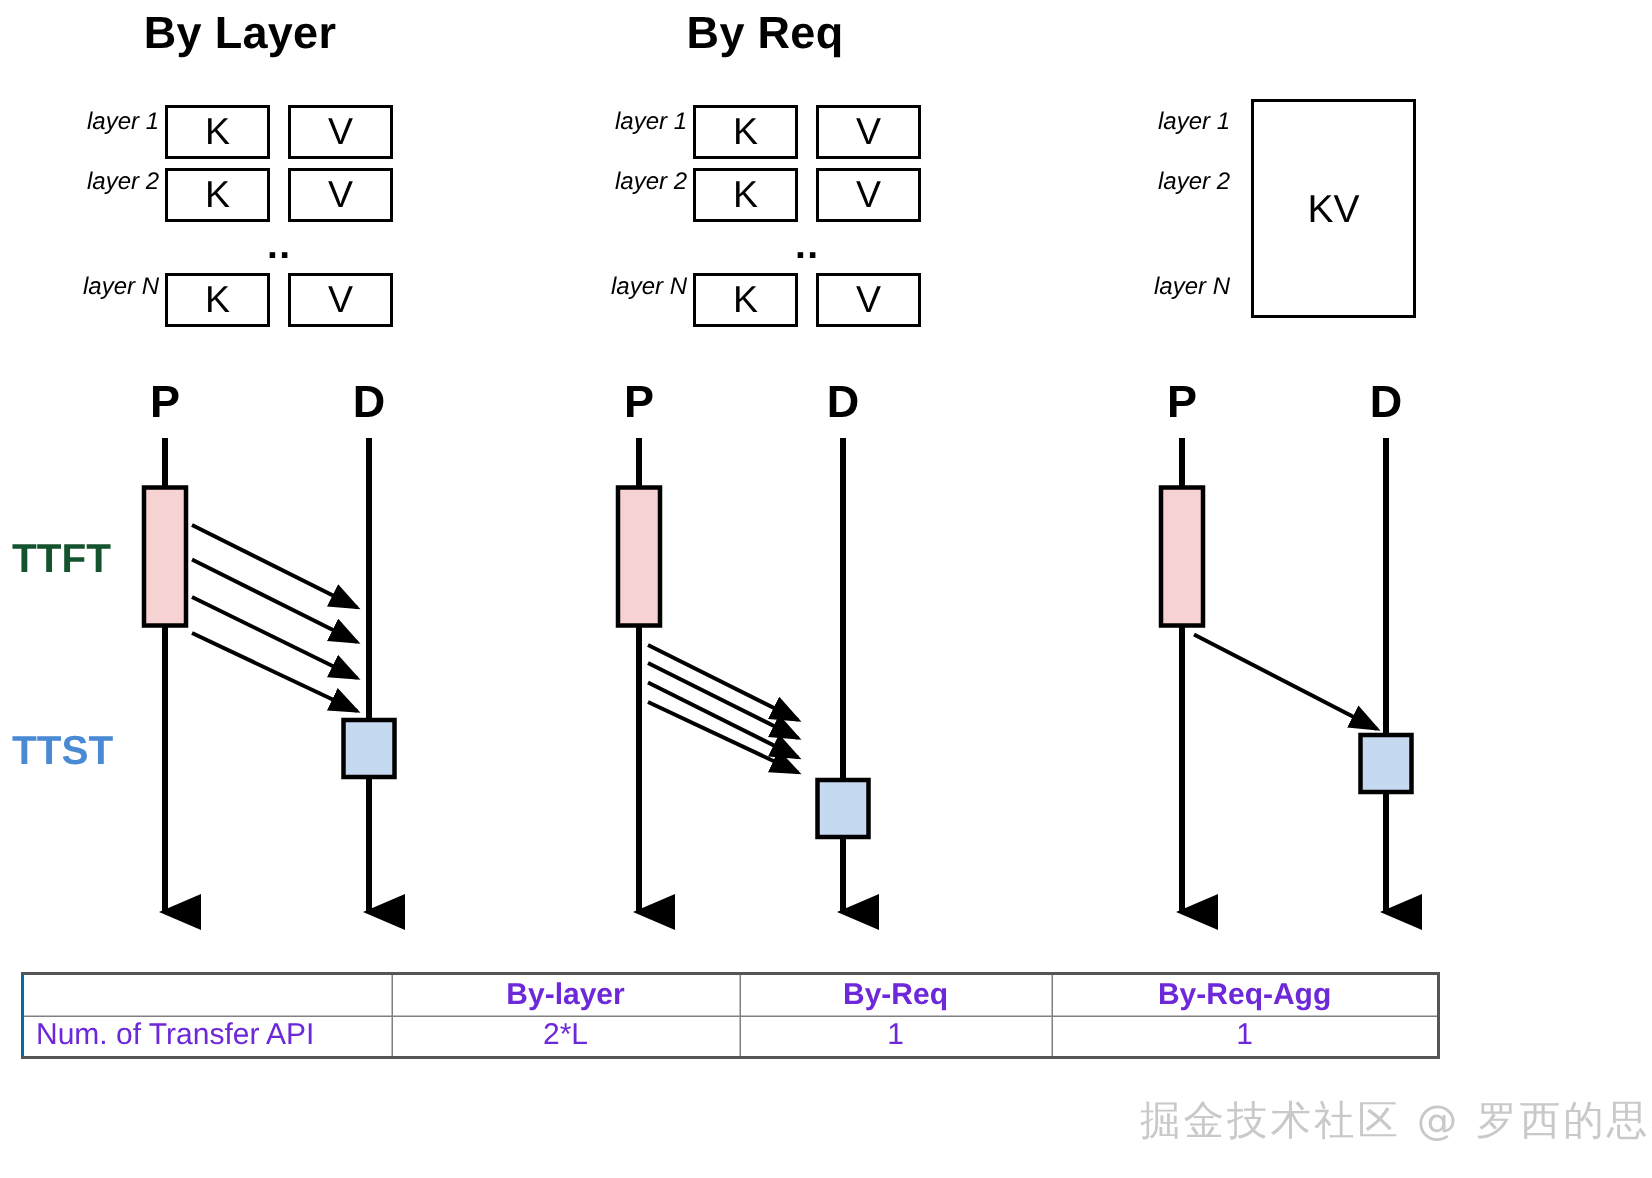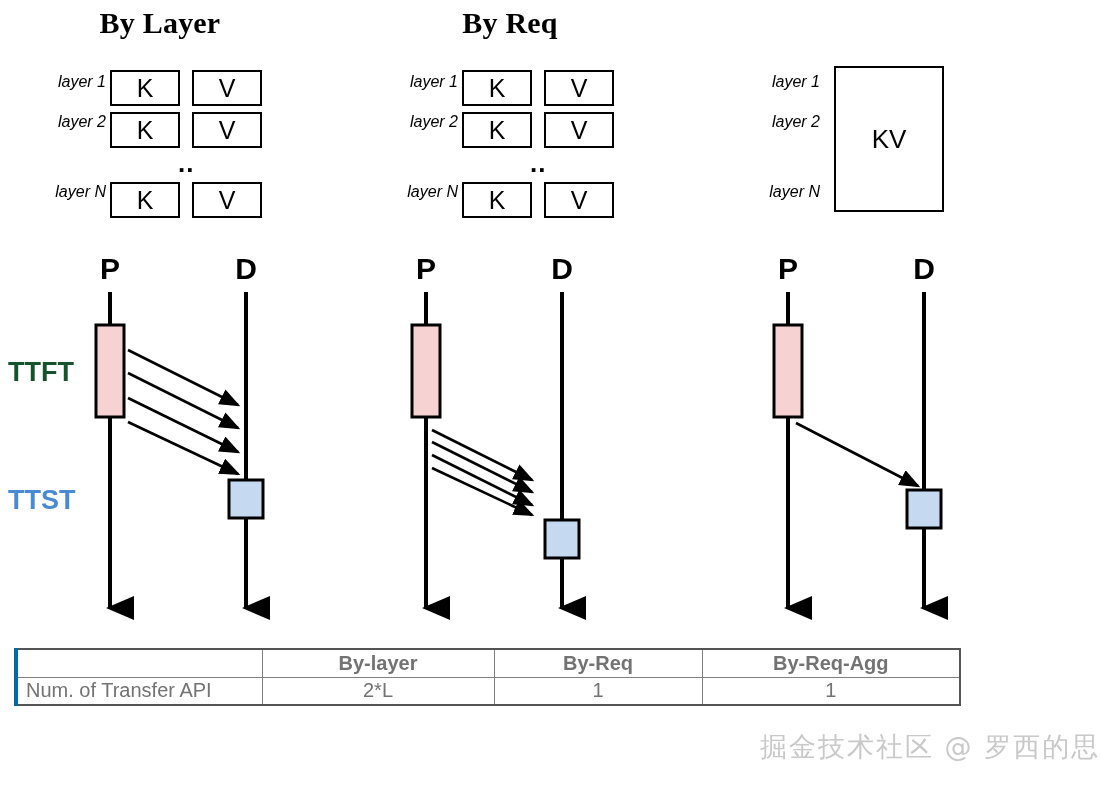--- a/index.html
+++ b/index.html
@@ -20,21 +20,20 @@
   }
   .abs { position: absolute; }
 
   
   .col-title {
     font-weight: bold;
     font-size: 30px;
     letter-spacing: 0.2px;
     text-align: center;
     white-space: nowrap;
-    font-family: Liberation Serif, serif;
   }
 
   
   .layer-label {
     font-style: italic;
     font-size: 16px;
     white-space: nowrap;
     text-align: right;
   }
 
@@ -86,26 +85,26 @@
     table-layout: fixed;
     background: #fff;
   }
   #cmp-table td, #cmp-table th {
     border: 1px solid #808080;
     font-size: 20px;
     height: 28px;
     padding: 1px 4px;
     text-align: center;
     font-weight: normal;
-    color: #737373;
+    color: #6d28d9;
     box-sizing: border-box;
   }
   #cmp-table thead th { font-weight: bold; }
   #cmp-table .rowhead { text-align: left; padding-left: 8px; }
-  #cmp-table .outer-l { border-left: 4px solid #0369a1; }
+  #cmp-table .outer-l { border-left: 2px solid #0369a1; }
   #cmp-table .outer-r { border-right: 2px solid #555; }
   #cmp-table thead th { border-top: 2px solid #555; }
   #cmp-table tbody tr:last-child td { border-bottom: 2px solid #555; }
 
   
   #caption {
     position: absolute;
     font-size: 19px;
     font-weight: bold;
     white-space: nowrap;

